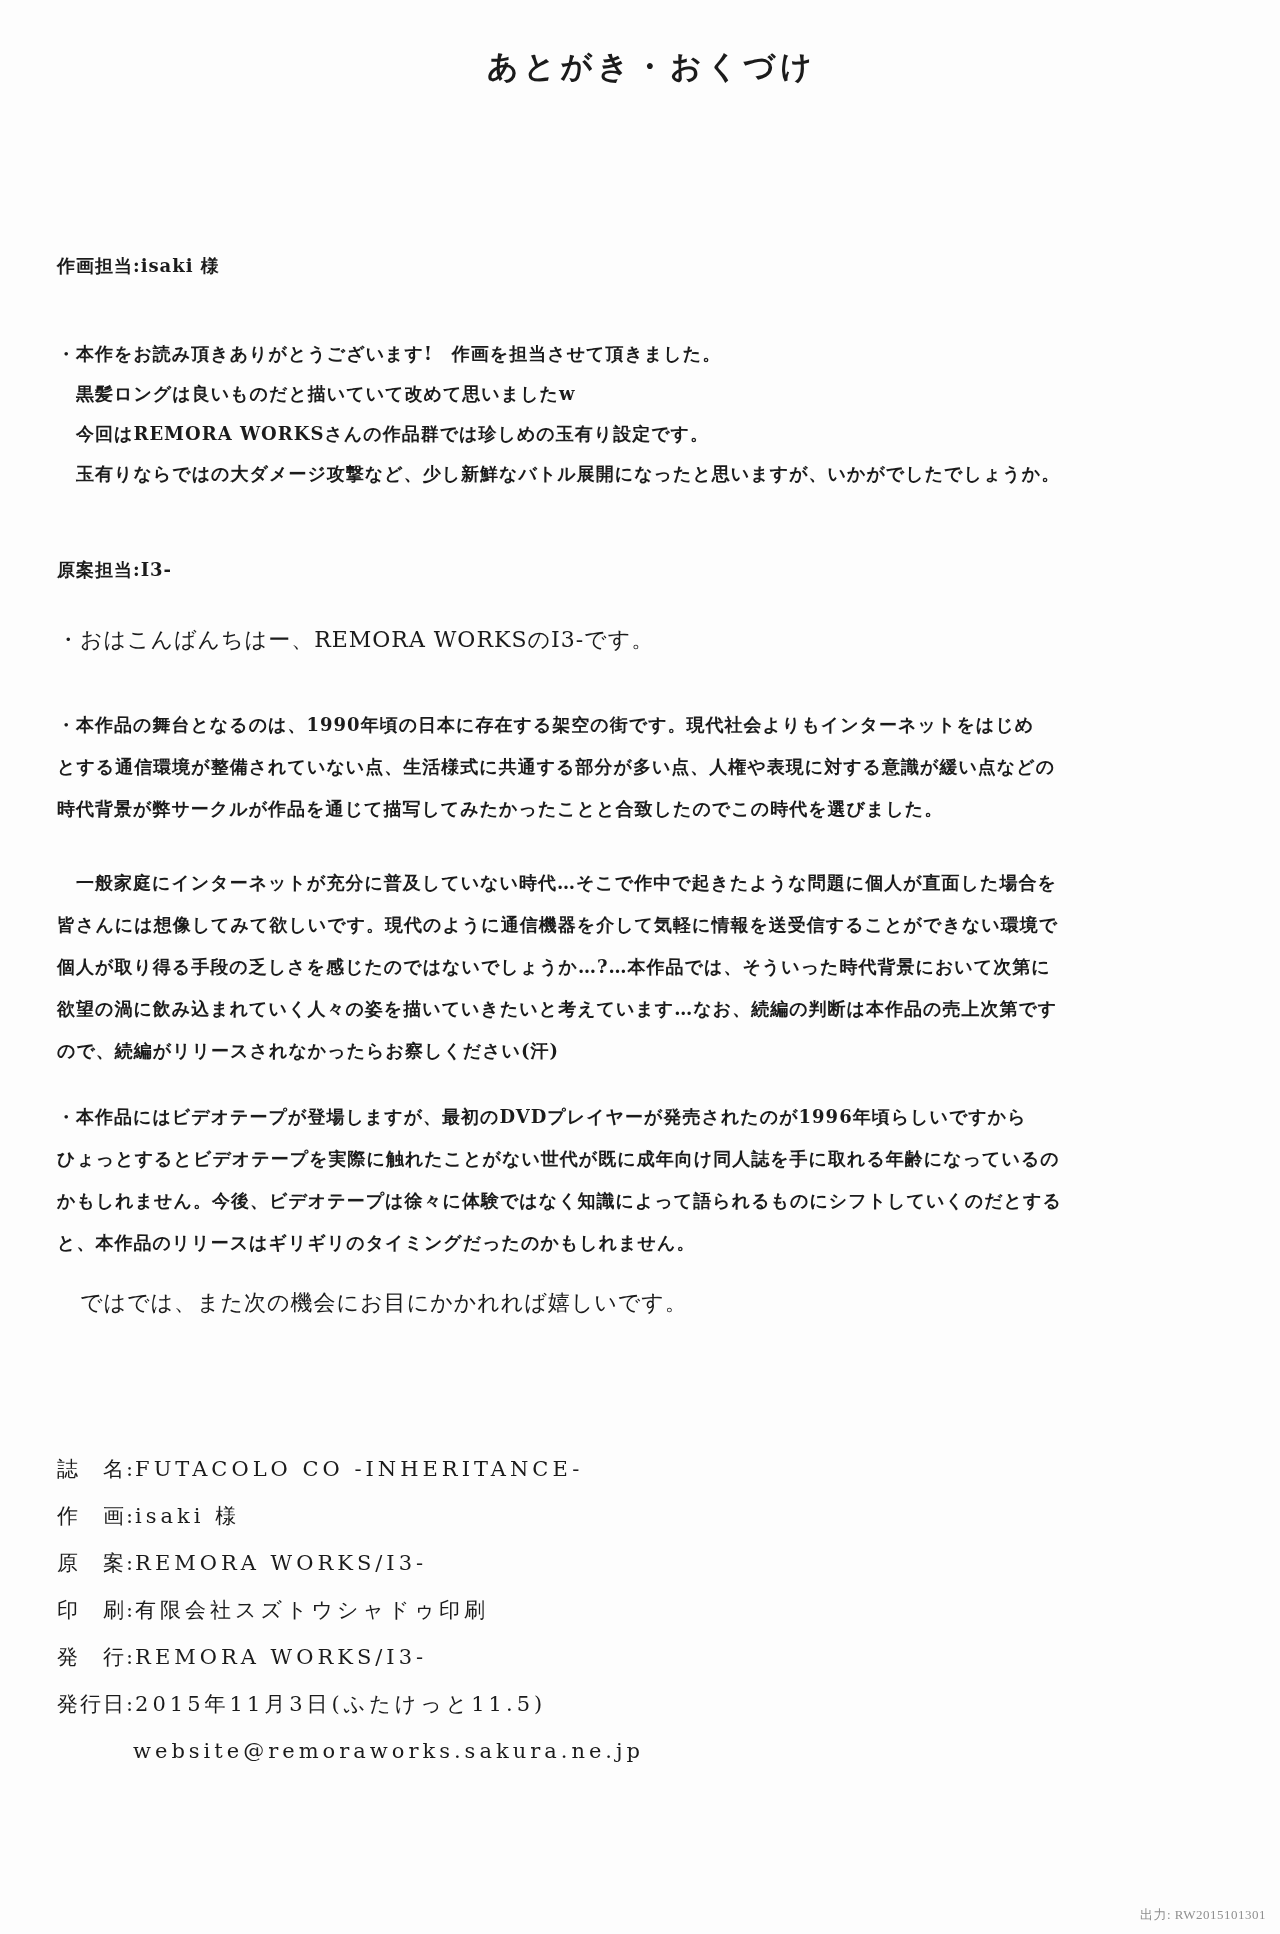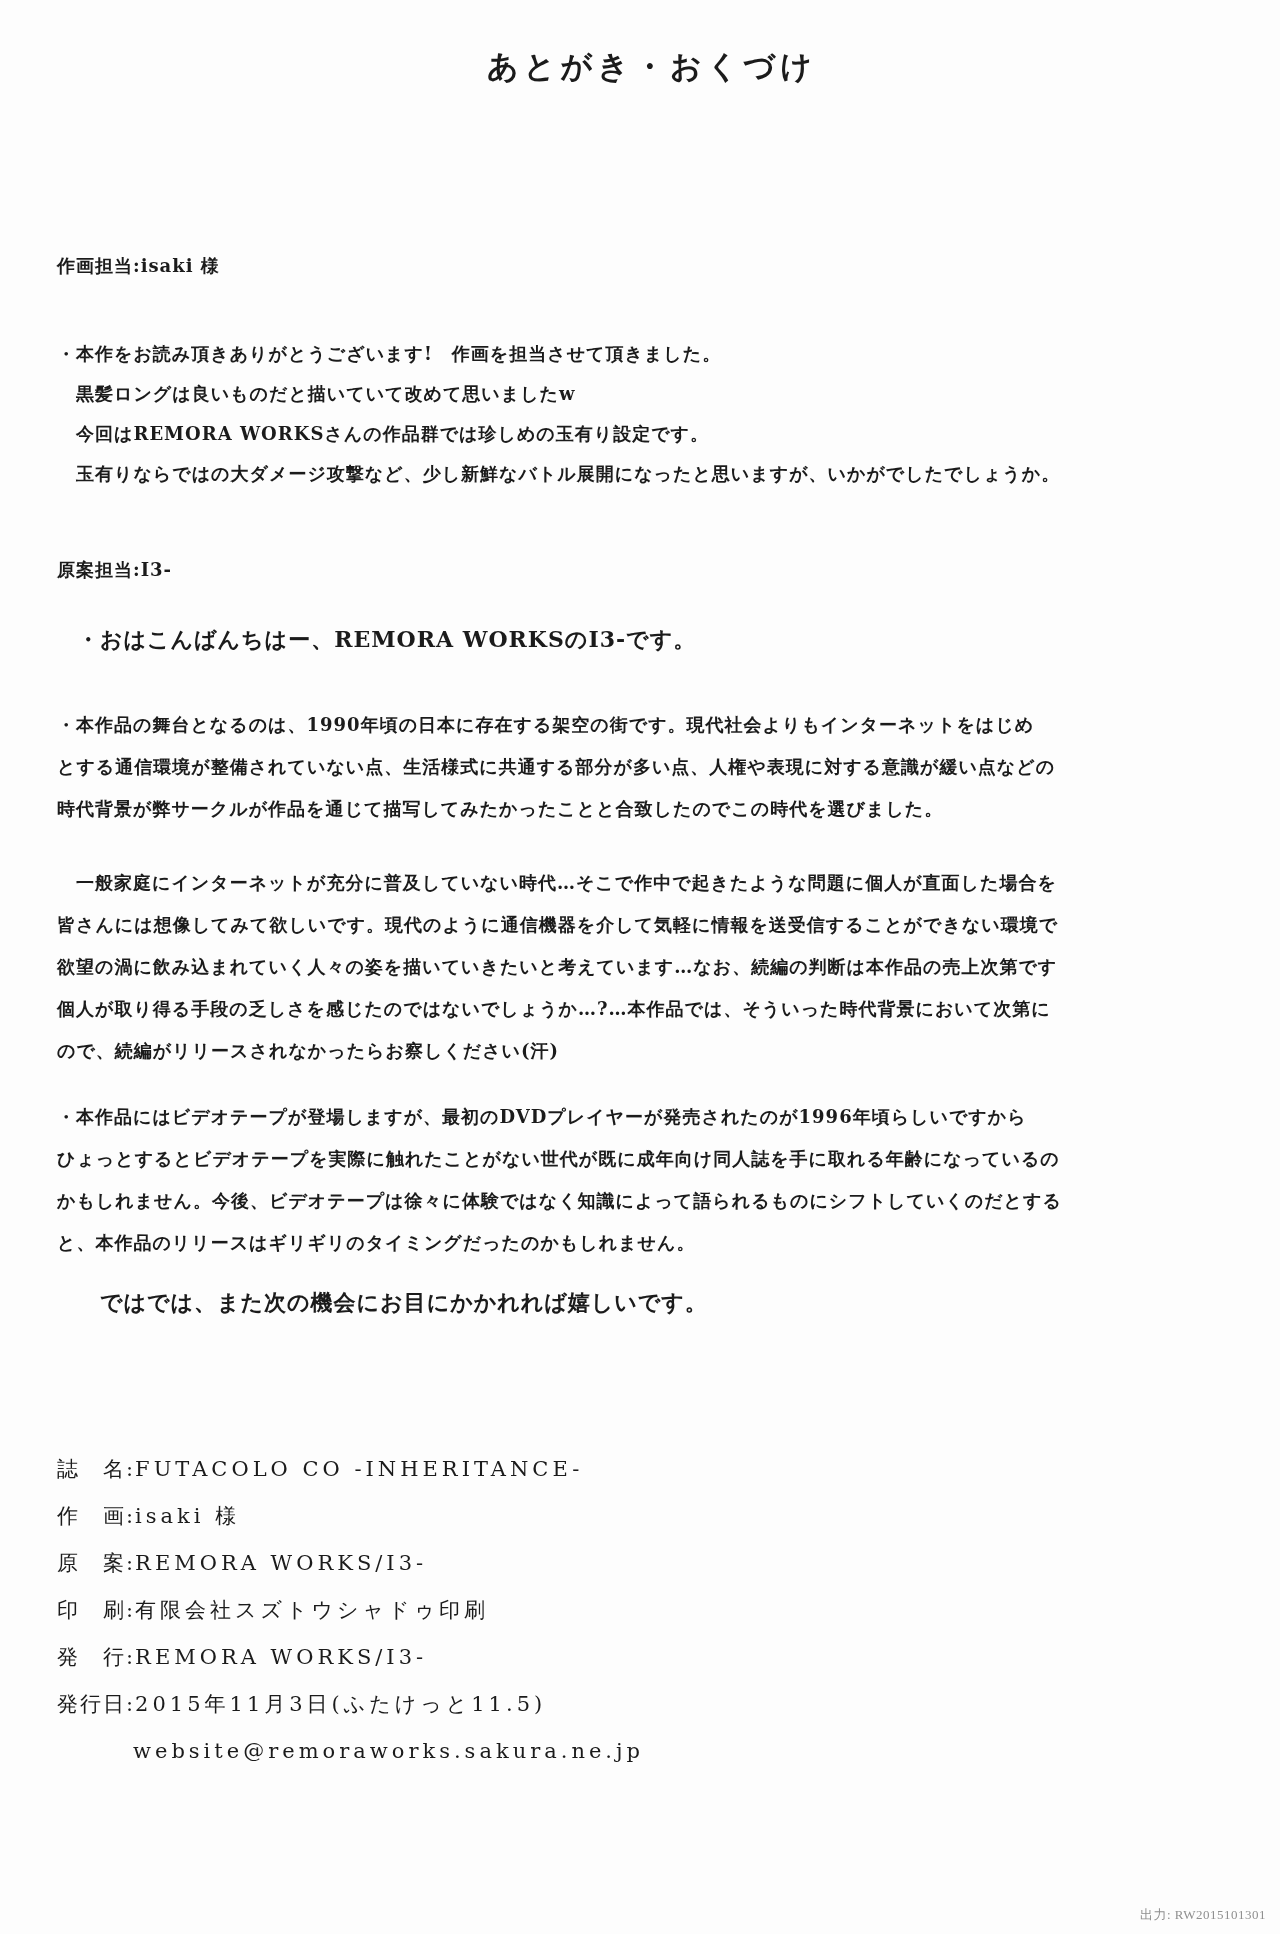--- a/index.html
+++ b/index.html
@@ -41,24 +41,23 @@
   .para .line {
     font-size: 18px;
     font-weight: 600;
     letter-spacing: 1px;
     line-height: 40px;
     white-space: pre-wrap;
   }
   .para.wide .line { line-height: 42px; }
   .single {
     font-size: 22px;
-    font-weight: 700;
+    font-weight: 400;
     letter-spacing: 1px;
     white-space: pre-wrap;
-    margin-left: 20px;
   }
   .colophon { top: 1445px; }
   .colophon-row {
     height: 47px;
     font-size: 21px;
     display: flex;
     align-items: center;
   }
   .colophon-label {
     letter-spacing: 2px;
@@ -101,22 +100,22 @@
 
   <div class="block para wide" style="top:704px">
     <div class="line">・本作品の舞台となるのは、1990年頃の日本に存在する架空の街です。現代社会よりもインターネットをはじめ</div>
     <div class="line">とする通信環境が整備されていない点、生活様式に共通する部分が多い点、人権や表現に対する意識が緩い点などの</div>
     <div class="line">時代背景が弊サークルが作品を通じて描写してみたかったことと合致したのでこの時代を選びました。</div>
   </div>
 
   <div class="block para wide" style="top:862px">
     <div class="line">　一般家庭にインターネットが充分に普及していない時代…そこで作中で起きたような問題に個人が直面した場合を</div>
     <div class="line">皆さんには想像してみて欲しいです。現代のように通信機器を介して気軽に情報を送受信することができない環境で</div>
+    <div class="line">個人が取り得る手段の乏しさを感じたのではないでしょうか…?…本作品では、そういった時代背景において次第に</div>
     <div class="line">欲望の渦に飲み込まれていく人々の姿を描いていきたいと考えています…なお、続編の判断は本作品の売上次第です</div>
-    <div class="line">個人が取り得る手段の乏しさを感じたのではないでしょうか…?…本作品では、そういった時代背景において次第に</div>
     <div class="line">ので、続編がリリースされなかったらお察しください(汗)</div>
   </div>
 
   <div class="block para wide" style="top:1096px">
     <div class="line">・本作品にはビデオテープが登場しますが、最初のDVDプレイヤーが発売されたのが1996年頃らしいですから</div>
     <div class="line">ひょっとするとビデオテープを実際に触れたことがない世代が既に成年向け同人誌を手に取れる年齢になっているの</div>
     <div class="line">かもしれません。今後、ビデオテープは徐々に体験ではなく知識によって語られるものにシフトしていくのだとする</div>
     <div class="line">と、本作品のリリースはギリギリのタイミングだったのかもしれません。</div>
   </div>
 

